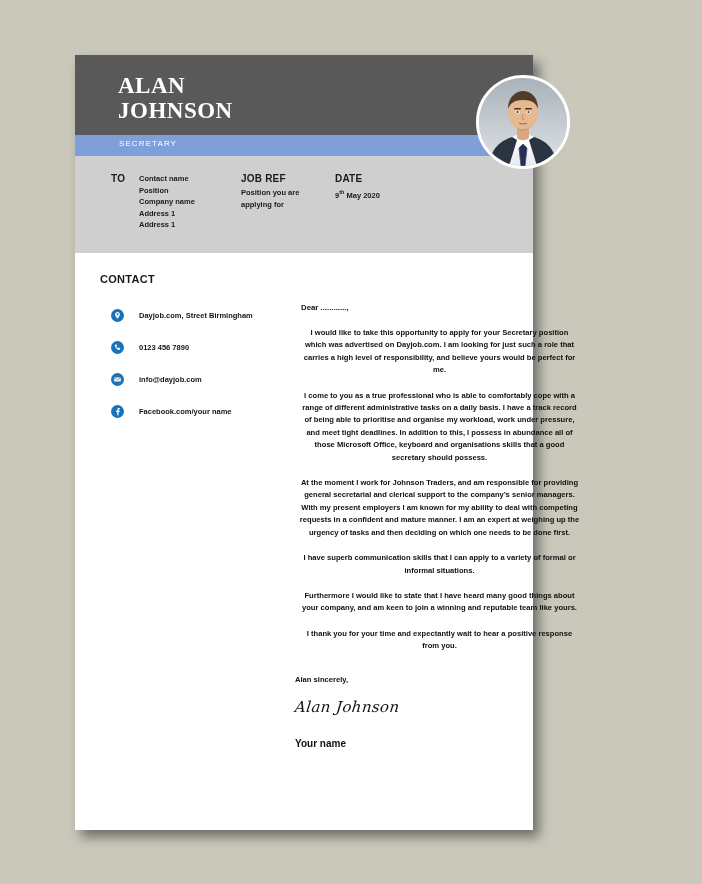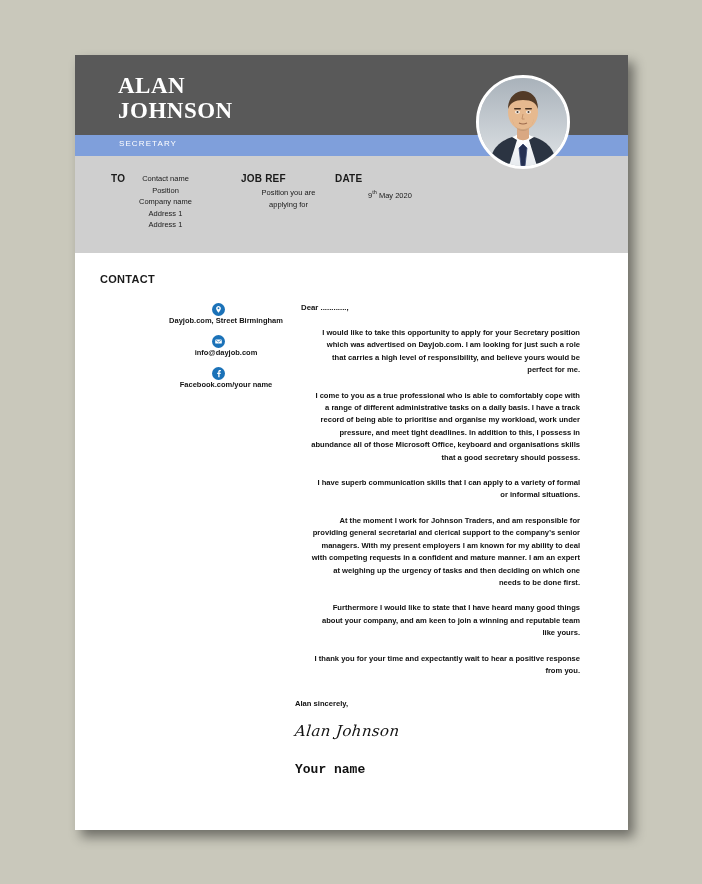--- a/index.html
+++ b/index.html
@@ -11,21 +11,21 @@
     height: 884px;
     background: #c9c8bb;
     font-family: "Liberation Sans", sans-serif;
     overflow: hidden;
   }
 
   .page {
     position: absolute;
     left: 75px;
     top: 55px;
-    width: 553px;
+    width: 458px;
     height: 775px;
     background: #ffffff;
     box-shadow: 6px 7px 11px rgba(0,0,0,0.45);
   }
 
   
   .band-dark {
     position: absolute;
     left: 0; top: 0;
     width: 100%;
@@ -92,21 +92,21 @@
     width: 100%;
     height: 80px;
   }
   .meta-col { position: absolute; color: #1a1a1a; }
   .meta-label {
     font-size: 10px;
     font-weight: bold;
     letter-spacing: 0.2px;
     margin-bottom: 3px;
   }
-  .meta-lines { font-size: 7.5px; font-weight: normal; line-height: 11.5px; text-align: center; }
+  .meta-lines { font-size: 7.5px; font-weight: bold; line-height: 11.5px; }
   .col-to      { left: 36px; }
   .col-to-vals { left: 64px; }
   .col-jobref  { left: 166px; width: 95px; }
   .col-date    { left: 260px; width: 110px; }
   .meta-lines sup { font-size: 5.5px; vertical-align: super; }
 
   
   .contact-head {
     position: absolute;
     left: 25px;
@@ -120,21 +120,20 @@
     position: absolute;
     left: 36px;
     top: 248px;
     width: 215px;
   }
   .contact-row {
     display: flex;
     align-items: center;
     height: 25px;
     margin-bottom: 7px;
-    flex-direction: column;
   }
   .cicon {
     width: 13px;
     height: 13px;
     border-radius: 50%;
     background: #1b72b8;
     display: flex;
     align-items: center;
     justify-content: center;
     flex: 0 0 auto;
@@ -159,43 +158,42 @@
   .salutation {
     font-size: 7.8px;
     font-weight: bold;
     margin-bottom: 15px;
     padding-left: 6px;
   }
   .para {
     font-size: 7.6px;
     font-weight: bold;
     line-height: 12.4px;
-    margin: 0 0 13px 16px;
-    text-align: right;
+    margin: 0 0 13px 4px;
+    text-align: center;
   }
   .closing {
     font-size: 7.6px;
     font-weight: bold;
     margin: 22px 0 0 0;
   }
   .signature {
     font-family: "DejaVu Serif", serif;
     font-style: italic;
     font-size: 15px;
     color: #111111;
     margin: 14px 0 0 0;
     letter-spacing: 0.4px;
     transform: skewX(-6deg);
     transform-origin: left center;
   }
   .yourname {
-    font-size: 13px;
+    font-size: 10px;
     font-weight: bold;
     margin: 22px 0 0 0;
-    font-family: Liberation Mono, monospace;
   }
 </style>
 </head>
 <body>
 
 <div class="page">
 
   <div class="band-dark"></div>
   <div class="band-blue"></div>
   <div class="band-gray"></div>
@@ -284,20 +282,28 @@
     <div class="contact-row">
       <span class="cicon">
         <svg width="9" height="9" viewBox="0 0 12 12">
             <path d="M6 1.2c-1.8 0-3.2 1.4-3.2 3.2 0 2.3 3.2 6 3.2 6s3.2-3.7 3.2-6c0-1.8-1.4-3.2-3.2-3.2z" fill="#ffffff"></path>
             <circle cx="6" cy="4.4" r="1.25" fill="#1b72b8"></circle>
           </svg>
       </span>
       <span class="ctext">Dayjob.com, Street Birmingham</span>
     </div>
 
+    <div class="contact-row">
+      <span class="cicon">
+        <svg width="9" height="9" viewBox="0 0 12 12">
+            <path d="M3.4 1.7c.45-.2.95 0 1.15.45l.55 1.25c.17.4.03.86-.33 1.1l-.45.3c.4 1 1.17 1.77 2.17 2.17l.3-.45c.24-.36.7-.5 1.1-.33l1.25.55c.45.2.65.7.45 1.15l-.4.9c-.2.45-.7.7-1.17.57C5.4 8.75 3.25 6.6 2.45 3.75c-.13-.48.12-.97.57-1.17z" fill="#ffffff"></path>
+          </svg>
+      </span>
+      <span class="ctext">0123 456 7890</span>
+    </div>
 
     <div class="contact-row">
       <span class="cicon">
         <svg width="9" height="9" viewBox="0 0 12 12">
             <rect x="1.6" y="3.2" width="8.8" height="5.6" rx="0.9" fill="#ffffff"></rect>
             <path d="M1.9 3.9 L6 6.6 L10.1 3.9" fill="none" stroke="#1b72b8" stroke-width="0.9"></path>
           </svg>
       </span>
       <span class="ctext">info@dayjob.com</span>
     </div>
@@ -310,22 +316,22 @@
       </span>
       <span class="ctext">Facebook.com/your name</span>
     </div>
 
   </div>
 
   <div class="letter">
     <div class="salutation">Dear ............,</div>
     <p class="para">I would like to take this opportunity to apply for your Secretary position which was advertised on Dayjob.com. I am looking for just such a role that carries a high level of responsibility, and believe yours would be perfect for me.</p>
     <p class="para">I come to you as a true professional who is able to comfortably cope with a range of different administrative tasks on a daily basis. I have a track record of being able to prioritise and organise my workload, work under pressure, and meet tight deadlines. In addition to this, I possess in abundance all of those Microsoft Office, keyboard and organisations skills that a good secretary should possess.</p>
+    <p class="para">At the moment I work for Johnson Traders, and am responsible for providing general secretarial and clerical support to the company’s senior managers. With my present employers I am known for my ability to deal with competing requests in a confident and mature manner. I am an expert at weighing up the urgency of tasks and then deciding on which one needs to be done first.</p>
     <p class="para">I have superb communication skills that I can apply to a variety of formal or informal situations.</p>
-    <p class="para">At the moment I work for Johnson Traders, and am responsible for providing general secretarial and clerical support to the company’s senior managers. With my present employers I am known for my ability to deal with competing requests in a confident and mature manner. I am an expert at weighing up the urgency of tasks and then deciding on which one needs to be done first.</p>
     <p class="para">Furthermore I would like to state that I have heard many good things about your company, and am keen to join a winning and reputable team like yours.</p>
     <p class="para">I thank you for your time and expectantly wait to hear a positive response from you.</p>
     <p class="closing">Alan sincerely,</p>
     <p class="signature">Alan Johnson</p>
     <p class="yourname">Your name</p>
   </div>
 
 </div>
 
 </body></html>

